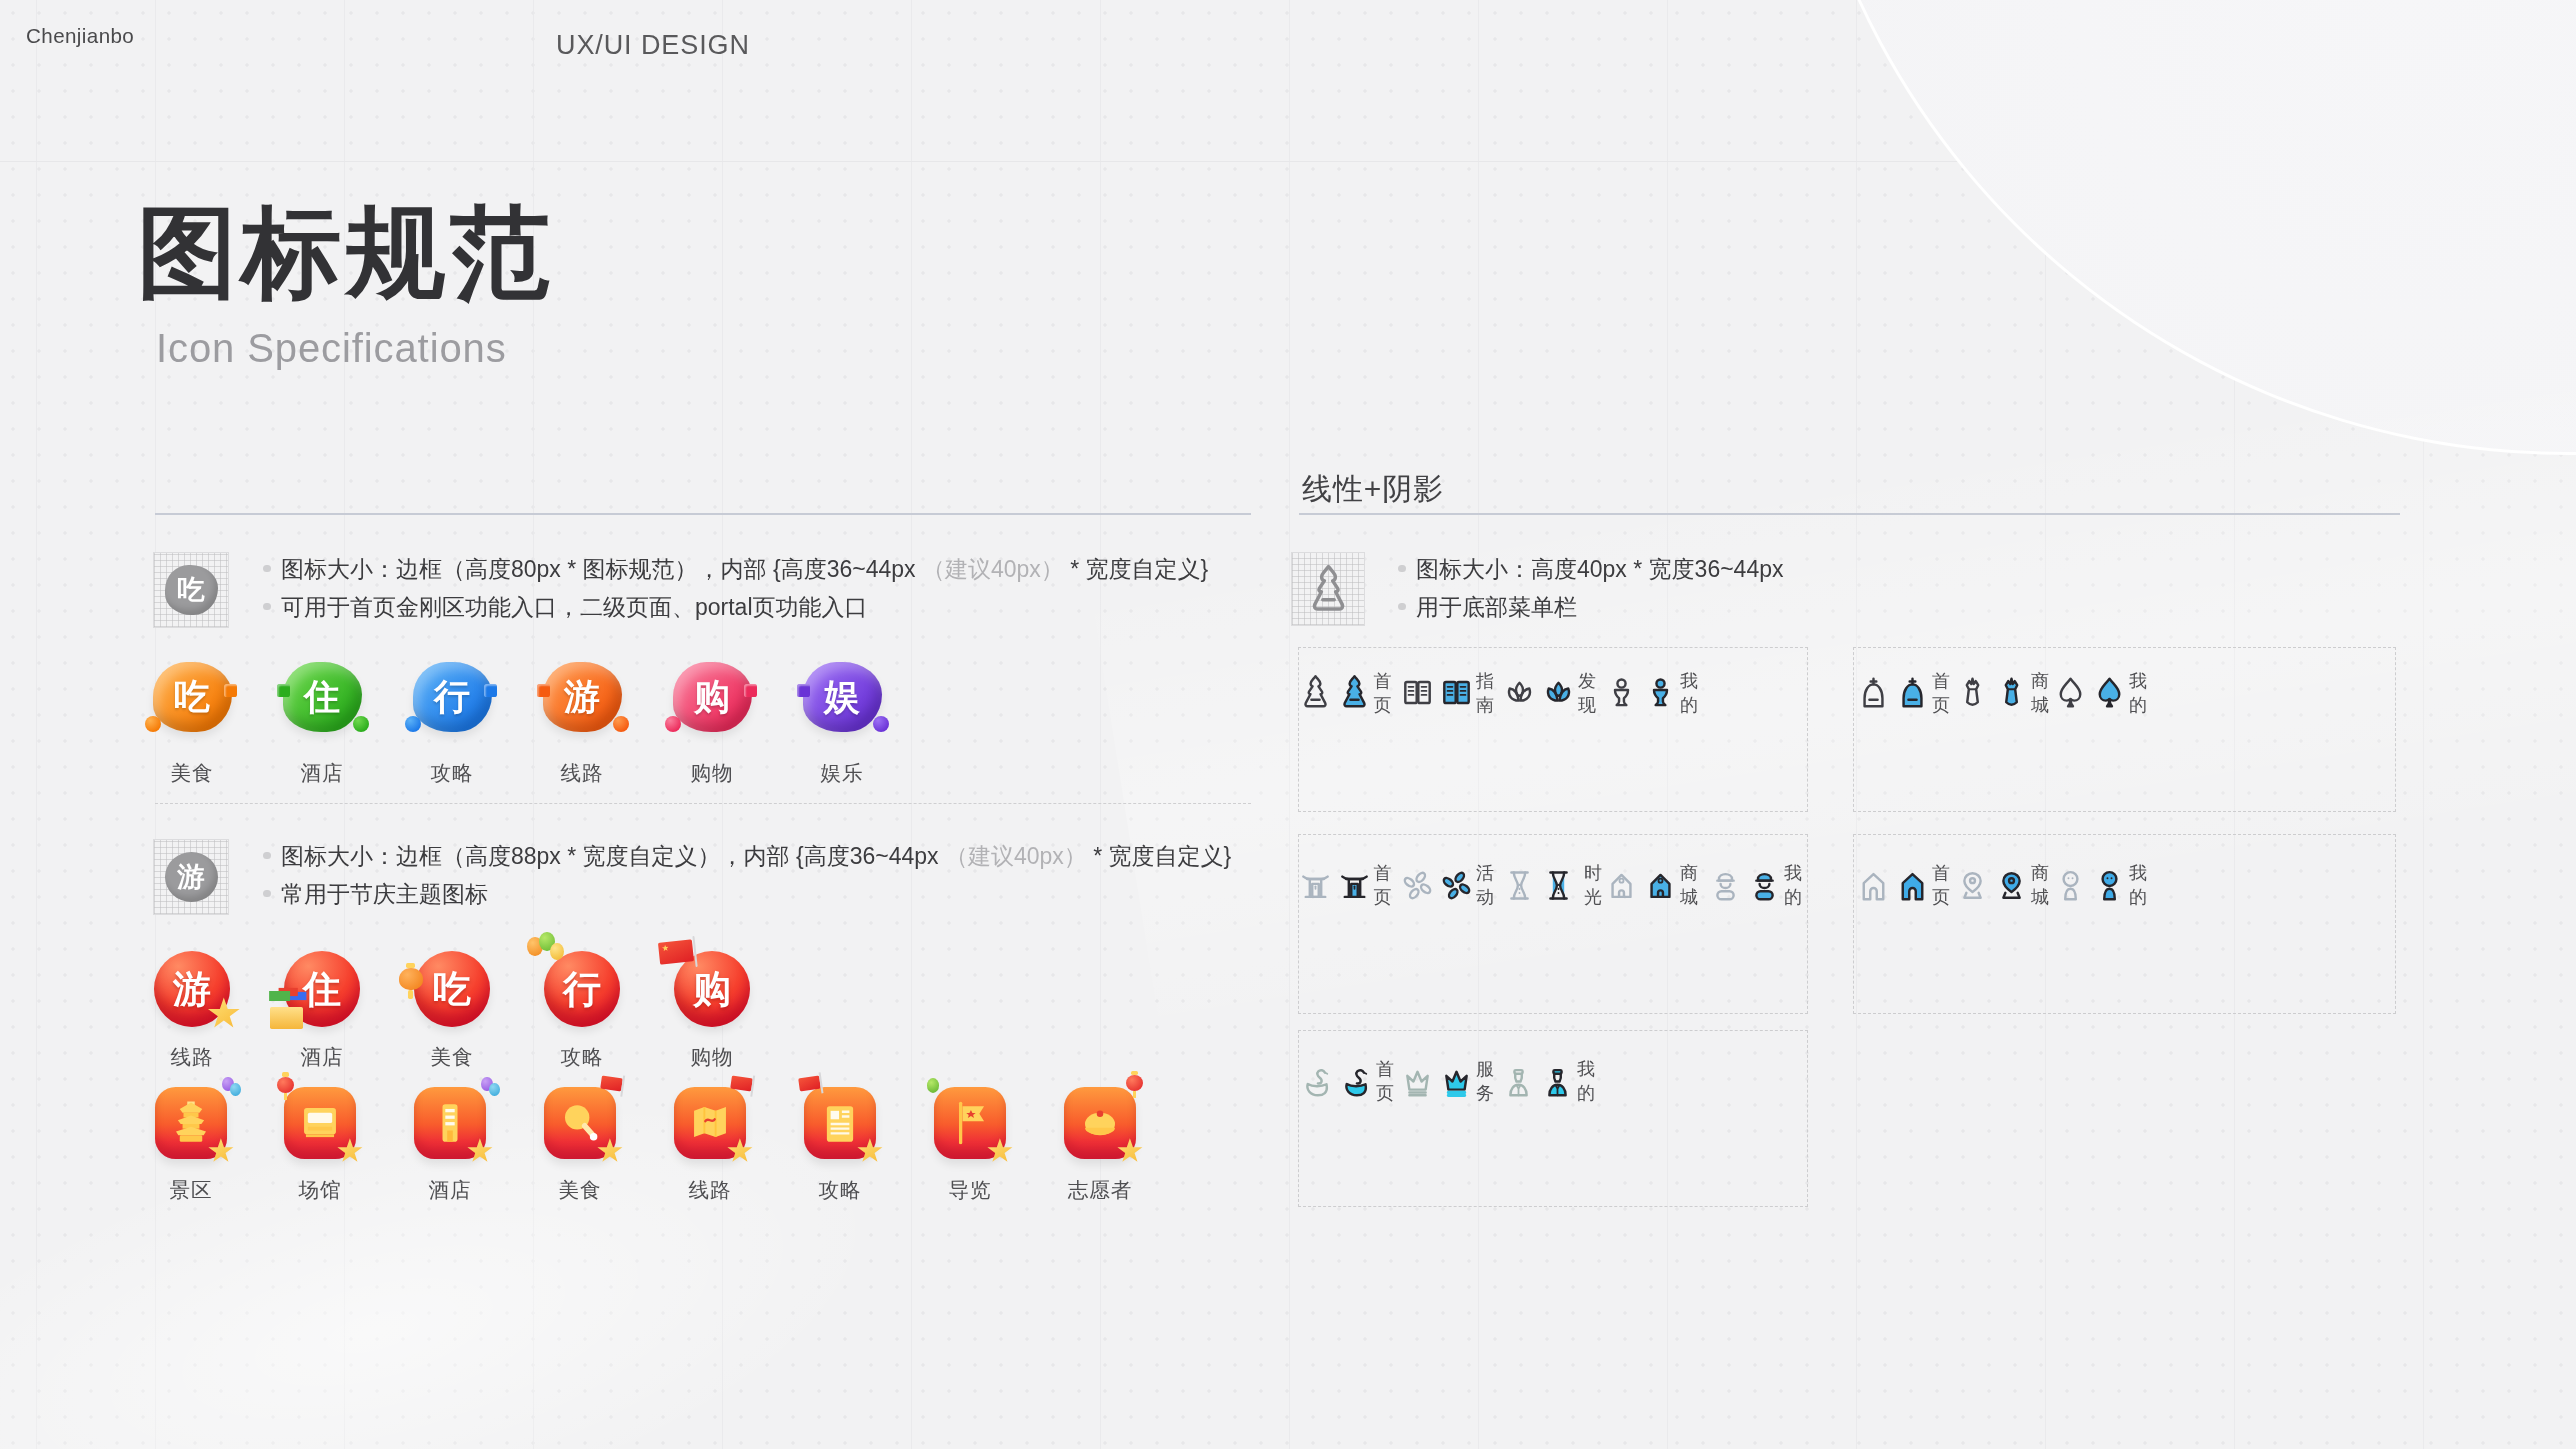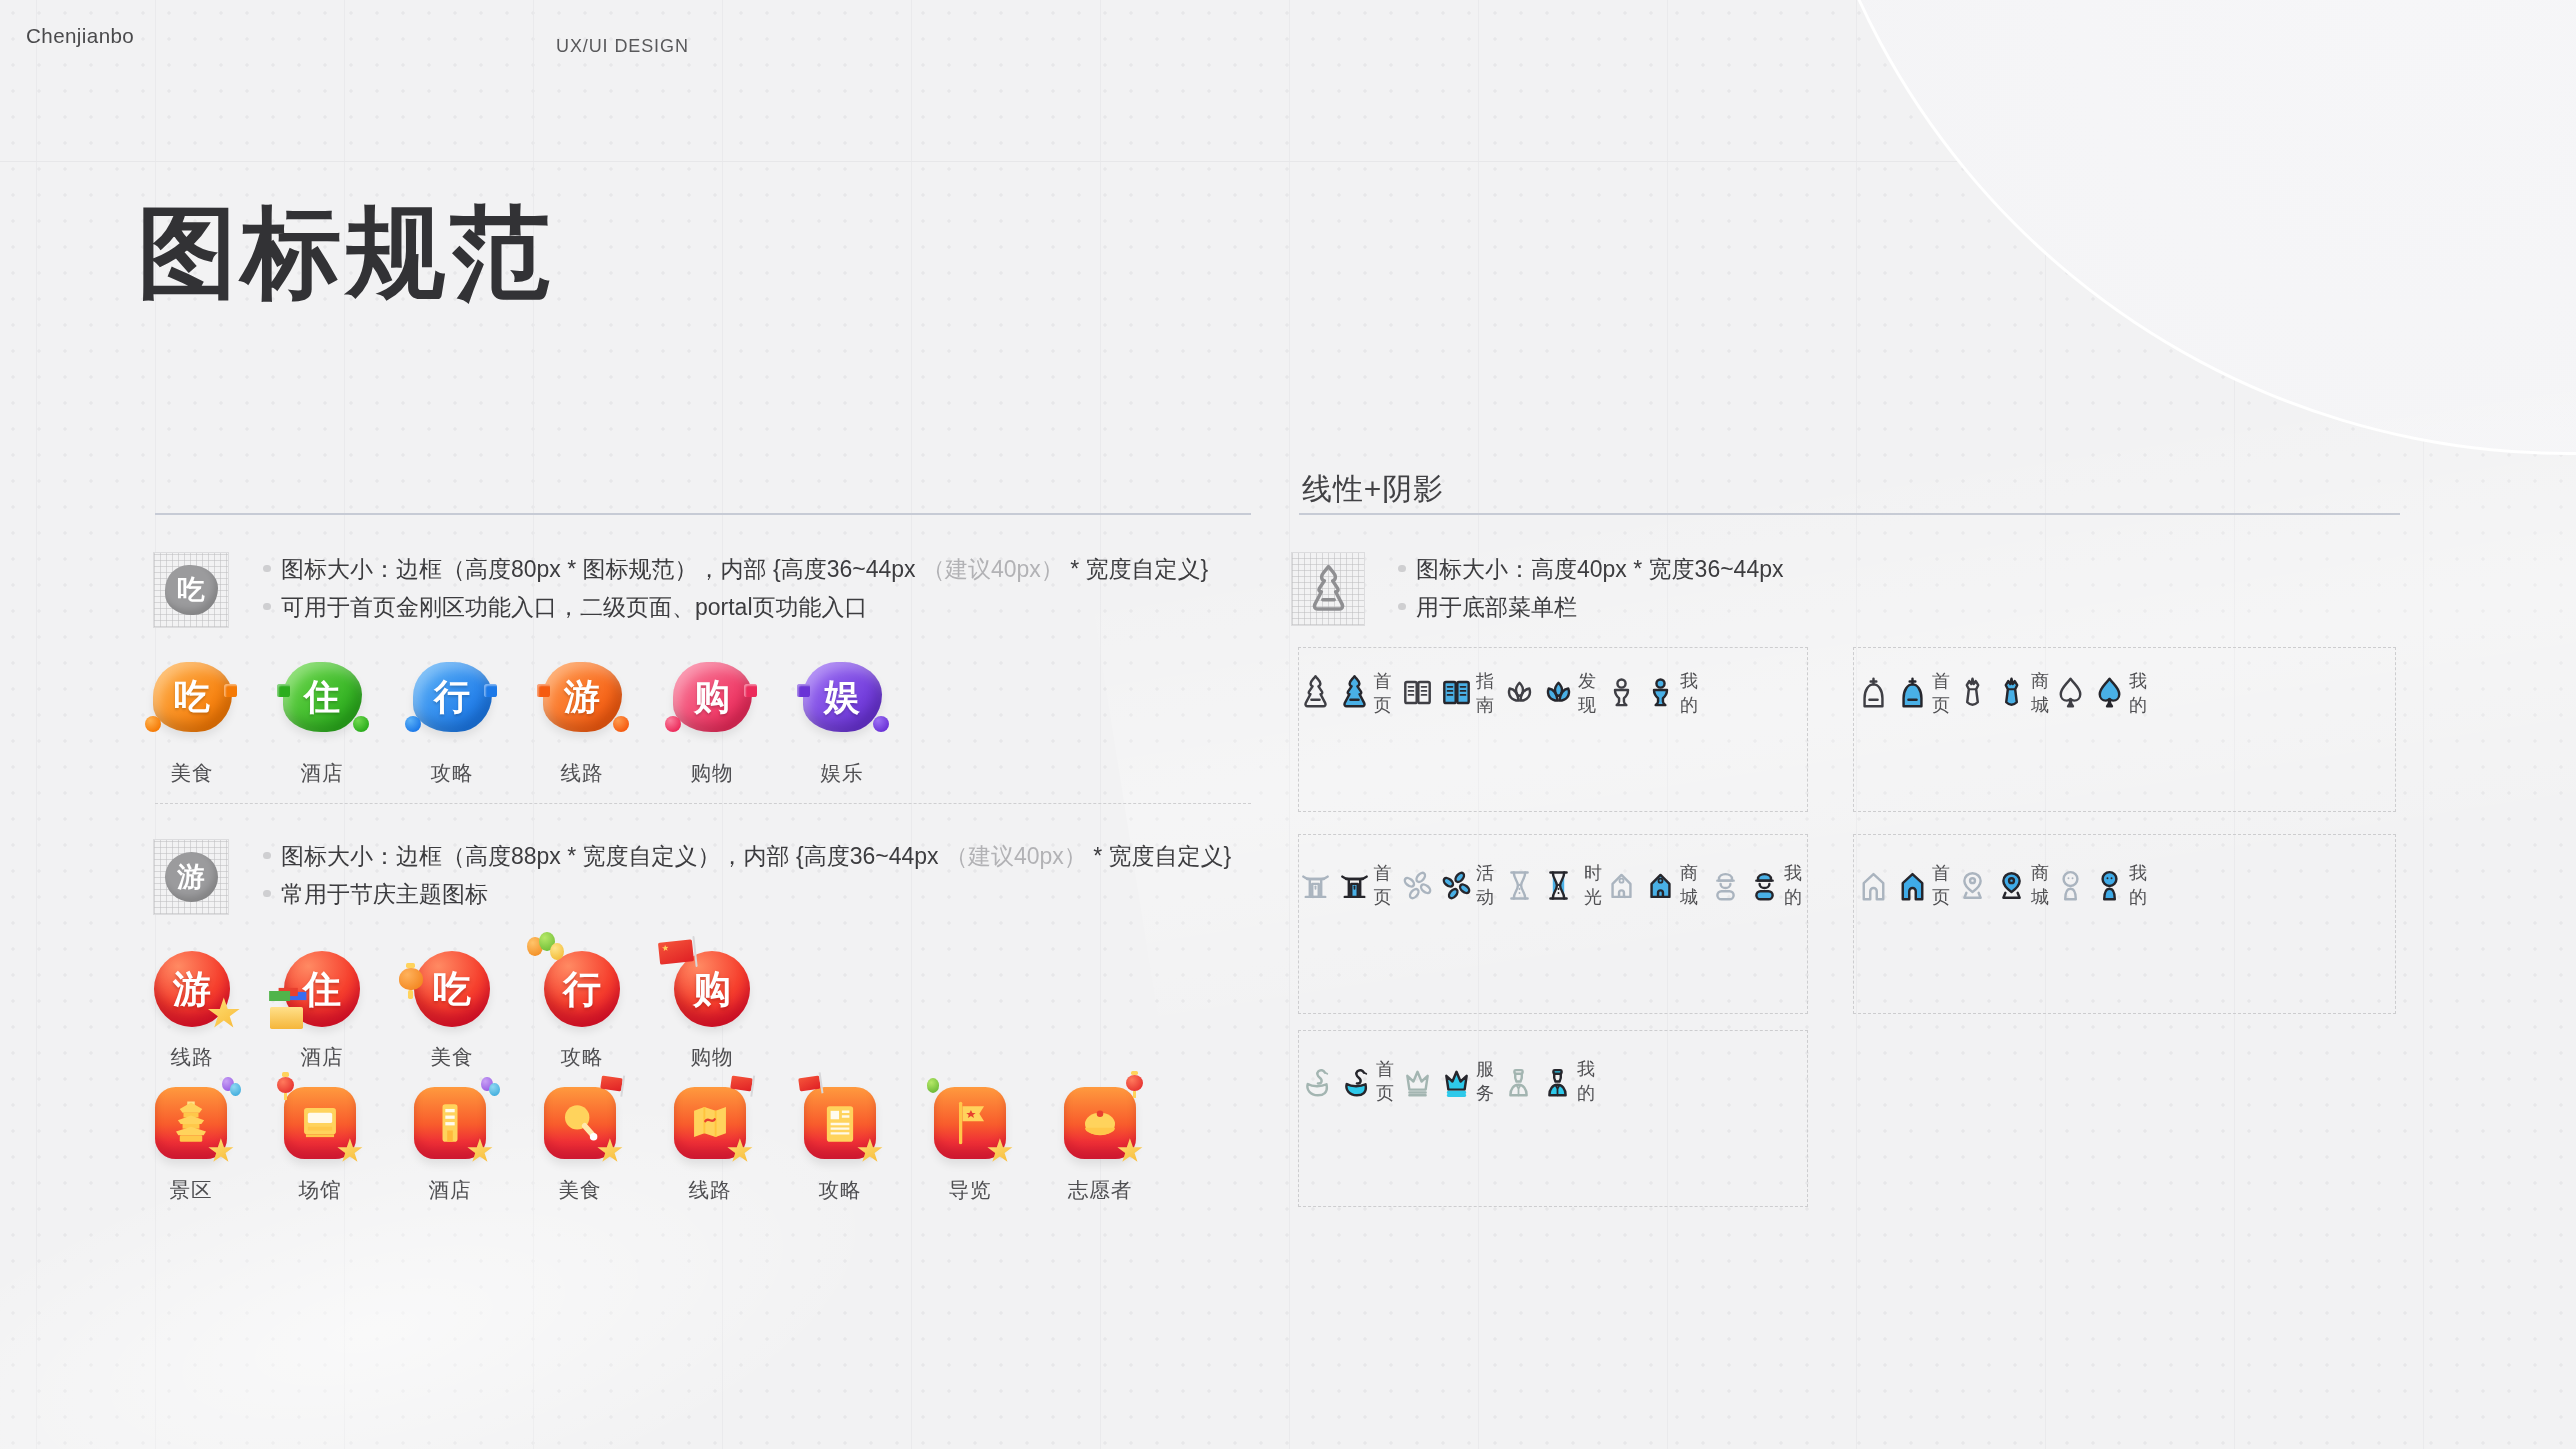--- a/index.html
+++ b/index.html
@@ -9,21 +9,21 @@
   
   .bg-dots{position:absolute;inset:0;background-image:radial-gradient(circle,#dedee0 1.5px,transparent 1.7px);background-size:26px 26px;opacity:.55;pointer-events:none}
   .bg-vlines{position:absolute;inset:0;background-image:repeating-linear-gradient(90deg,#e9e9eb 0 0.9px,transparent 0.9px 189px);background-position:155px 0;opacity:.9;pointer-events:none}
   .bg-hline{position:absolute;left:0;top:161px;width:2576px;height:0.9px;background:#e7e7e9;pointer-events:none}
   .bg-circle{position:absolute;left:1786px;top:-1108px;width:1563px;height:1563px;border-radius:50%;background:radial-gradient(circle at 40% 70%,#f6f6f8 0%,#f3f3f5 70%);border:3.4px solid rgba(255,255,255,.95);pointer-events:none}
   .sw{position:absolute;pointer-events:none}
   .sw1{left:1116px;top:447px;width:1631px;height:481px;transform:rotate(-9deg);background:linear-gradient(180deg,transparent 0%,rgba(255,255,255,.5) 50%,transparent 100%);opacity:.5}
   .sw2{left:-215px;top:987px;width:1288px;height:601px;background:radial-gradient(55% 45% at 45% 55%,rgba(255,255,255,.55),transparent 75%);transform:rotate(-14deg)}
   
   .author{position:absolute;left:26px;top:24px;font-size:20.6px;color:#4a4a4c;letter-spacing:0.4px}
-  .tag{position:absolute;left:556px;top:36px;font-size:18px;color:#59595b;letter-spacing:0.9px}
+  .tag{position:absolute;left:556px;top:30px;font-size:27px;color:#59595b;letter-spacing:0.9px}
   .title{position:absolute;left:137px;top:187px;font-size:100px;font-weight:900;color:#323235;letter-spacing:4.3px}
   .subtitle{position:absolute;left:156px;top:326px;font-size:40px;font-weight:400;color:#9c9ca0;letter-spacing:0.9px}
   
   .sec-head{position:absolute;font-size:30px;color:#424245;letter-spacing:0.9px}
   .sec-rule{position:absolute;height:1.7px;background:#c7cbd5}
   
   .thumb{position:absolute;width:76px;height:76px;border:0.9px solid #dcdcde;background:repeating-linear-gradient(0deg,rgba(190,190,192,.55) 0 0.9px,transparent 0.9px 6px),repeating-linear-gradient(90deg,rgba(190,190,192,.55) 0 0.9px,transparent 0.9px 6px),#f2f2f3;display:flex;align-items:center;justify-content:center}
   .thumb .blobchar{width:53px;height:50px;border-radius:46% 54% 48% 52%/52% 48% 56% 44%;background:#9b9b9d;color:#fff;font-size:27.5px;font-weight:700;display:flex;align-items:center;justify-content:center;box-shadow:inset -3.4px -5.2px 6.9px rgba(0,0,0,.15)}
   .thumb svg{width:55px;height:55px}
   .bullet{position:absolute;display:flex;align-items:flex-start}
@@ -97,20 +97,21 @@
   <div class="bg-dots"></div>
   <div class="bg-vlines"></div>
   <div class="bg-hline"></div>
   <div class="bg-circle"></div>
   <div class="sw sw1"></div>
   <div class="sw sw2"></div>
 
   <div class="author">Chenjianbo</div>
   <div class="tag">UX/UI DESIGN</div>
   <div class="title">图标规范</div>
+  <div class="subtitle">Icon Specifications</div>
 
   <div class="sec-rule" style="left:155px;top:513px;width:1096px"></div>
 
   <div class="thumb" style="left:153px;top:552px">
     <div class="blobchar">吃</div>
   </div>
   <div class="bullet" style="left:263px;top:556px">
     <span class="dot"></span>
     <span class="txt"><span>图标大小：边框（高度80px * 图标规范），内部 {高度36~44px </span><span class="note">（建议40px）</span><span> * 宽度自定义}</span></span>
   </div>

